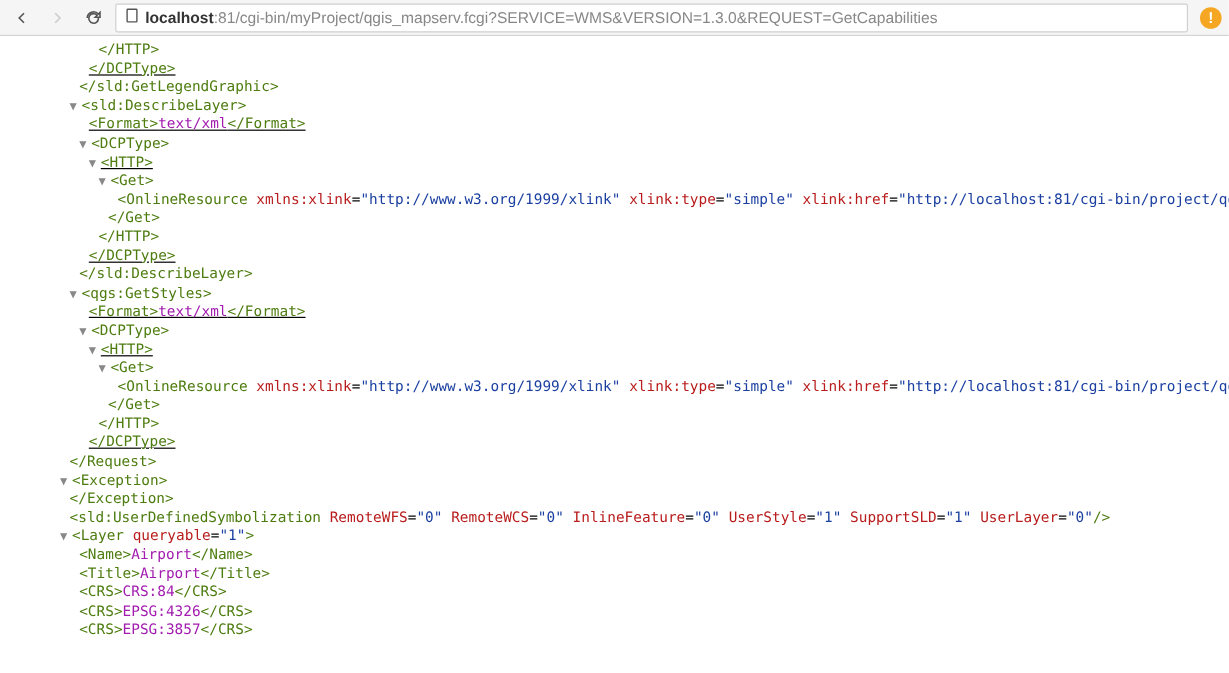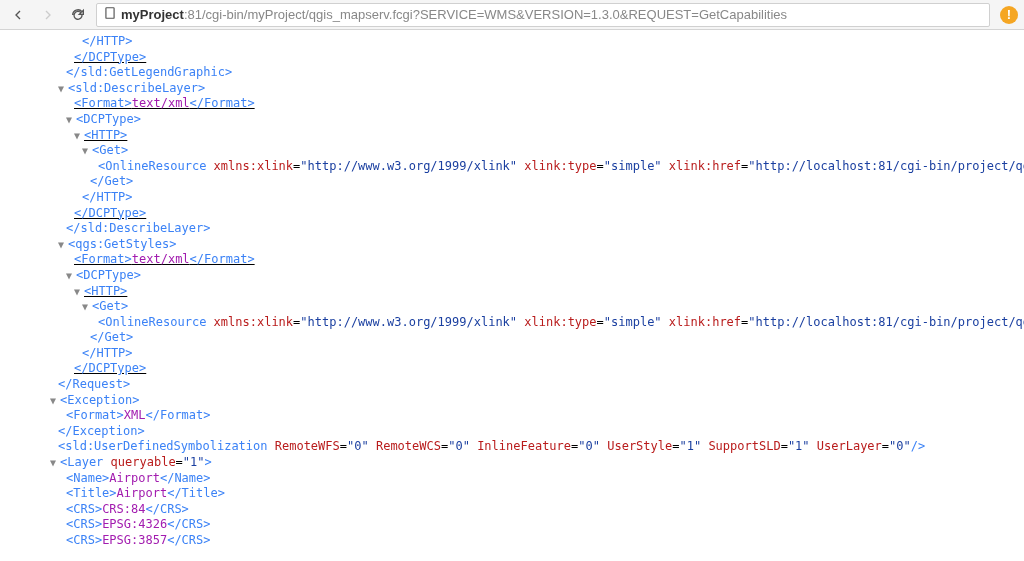--- a/index.html
+++ b/index.html
@@ -67,21 +67,21 @@
   }
   .ln { display: block; }
   .toggle {
     display: inline-block;
     width: 10px;
     color: #888;
     cursor: pointer;
     user-select: none;
     font-size: 10px;
   }
-  .tag { color: #3b82f6; }    
+  .tag { color: #4d7c0f; }    
   .attr { color: #b91c1c; }   
   .val { color: #1a3fa0; }    
   .txt { color: #a21caf; }
   .ind3 { padding-left: 44px; }
   .ind4 { padding-left: 52px; }
   .ind5 { padding-left: 60px; }
   .ind6 { padding-left: 68px; text-decoration: underline; }
   .ind7 { padding-left: 76px; }
   .ind8 { padding-left: 84px; }
   .ind9 { padding-left: 92px; }
@@ -104,21 +104,21 @@
     <svg viewBox="0 0 24 24" fill="none" stroke="currentColor" stroke-width="2">
         <path d="M4 12a8 8 0 0 1 14-5l2-2v6h-6l2.5-2.5A6 6 0 1 0 18 12"></path>
       </svg>
   </div>
   <div class="url-bar">
     <span class="url-icon">
       <svg viewBox="0 0 24 24" fill="none" stroke="currentColor" stroke-width="2">
           <rect x="5" y="3" width="14" height="18" rx="1"></rect>
         </svg>
     </span>
-    <span class="url-text"><span class="host">myProject</span><span>:81/cgi-bin/myProject/qgis_mapserv.fcgi?SERVICE=WMS&amp;VERSION=1.3.0&amp;REQUEST=GetCapabilities</span></span>
+    <span class="url-text"><span class="host">localhost</span><span>:81/cgi-bin/myProject/qgis_mapserv.fcgi?SERVICE=WMS&amp;VERSION=1.3.0&amp;REQUEST=GetCapabilities</span></span>
   </div>
   <div class="badge">!</div>
 </div>
 
 <div class="content">
   <span class="ln ind7"><span class="tag">&lt;/HTTP&gt;</span></span>
   <span class="ln ind6"><span class="tag">&lt;/DCPType&gt;</span></span>
   <span class="ln ind5"><span class="tag">&lt;/sld:GetLegendGraphic&gt;</span></span>
 
   <span class="ln ind4"><span class="toggle">▼</span><span class="tag">&lt;sld:DescribeLayer&gt;</span></span>
@@ -137,21 +137,20 @@
   <span class="ln ind5"><span class="toggle">▼</span><span class="tag">&lt;DCPType&gt;</span></span>
   <span class="ln ind6"><span class="toggle">▼</span><span class="tag">&lt;HTTP&gt;</span></span>
   <span class="ln ind7"><span class="toggle">▼</span><span class="tag">&lt;Get&gt;</span></span>
   <span class="ln ind9"><span class="tag">&lt;OnlineResource </span><span class="attr">xmlns:xlink</span>=<span class="val">"http://www.w3.org/1999/xlink"</span> <span class="attr">xlink:type</span>=<span class="val">"simple"</span> <span class="attr">xlink:href</span>=<span class="val">"http://localhost:81/cgi-bin/project/qgis_mapserv.fcgi?"</span></span>
   <span class="ln ind8"><span class="tag">&lt;/Get&gt;</span></span>
   <span class="ln ind7"><span class="tag">&lt;/HTTP&gt;</span></span>
   <span class="ln ind6"><span class="tag">&lt;/DCPType&gt;</span></span>
   <span class="ln ind4"><span class="tag">&lt;/Request&gt;</span></span>
 
   <span class="ln ind3"><span class="toggle">▼</span><span class="tag">&lt;Exception&gt;</span></span>
-  <span class="ln ind5"><span class="tag">&lt;Format&gt;</span><span class="txt">XML</span><span class="tag">&lt;/Format&gt;</span></span>
   <span class="ln ind4"><span class="tag">&lt;/Exception&gt;</span></span>
 
   <span class="ln ind4"><span class="tag">&lt;sld:UserDefinedSymbolization </span><span class="attr">RemoteWFS</span>=<span class="val">"0"</span> <span class="attr">RemoteWCS</span>=<span class="val">"0"</span> <span class="attr">InlineFeature</span>=<span class="val">"0"</span> <span class="attr">UserStyle</span>=<span class="val">"1"</span> <span class="attr">SupportSLD</span>=<span class="val">"1"</span> <span class="attr">UserLayer</span>=<span class="val">"0"</span><span class="tag">/&gt;</span></span>
 
   <span class="ln ind3"><span class="toggle">▼</span><span class="tag">&lt;Layer </span><span class="attr">queryable</span>=<span class="val">"1"</span><span class="tag">&gt;</span></span>
   <span class="ln ind5"><span class="tag">&lt;Name&gt;</span><span class="txt">Airport</span><span class="tag">&lt;/Name&gt;</span></span>
   <span class="ln ind5"><span class="tag">&lt;Title&gt;</span><span class="txt">Airport</span><span class="tag">&lt;/Title&gt;</span></span>
   <span class="ln ind5"><span class="tag">&lt;CRS&gt;</span><span class="txt">CRS:84</span><span class="tag">&lt;/CRS&gt;</span></span>
   <span class="ln ind5"><span class="tag">&lt;CRS&gt;</span><span class="txt">EPSG:4326</span><span class="tag">&lt;/CRS&gt;</span></span>
   <span class="ln ind5"><span class="tag">&lt;CRS&gt;</span><span class="txt">EPSG:3857</span><span class="tag">&lt;/CRS&gt;</span></span>

